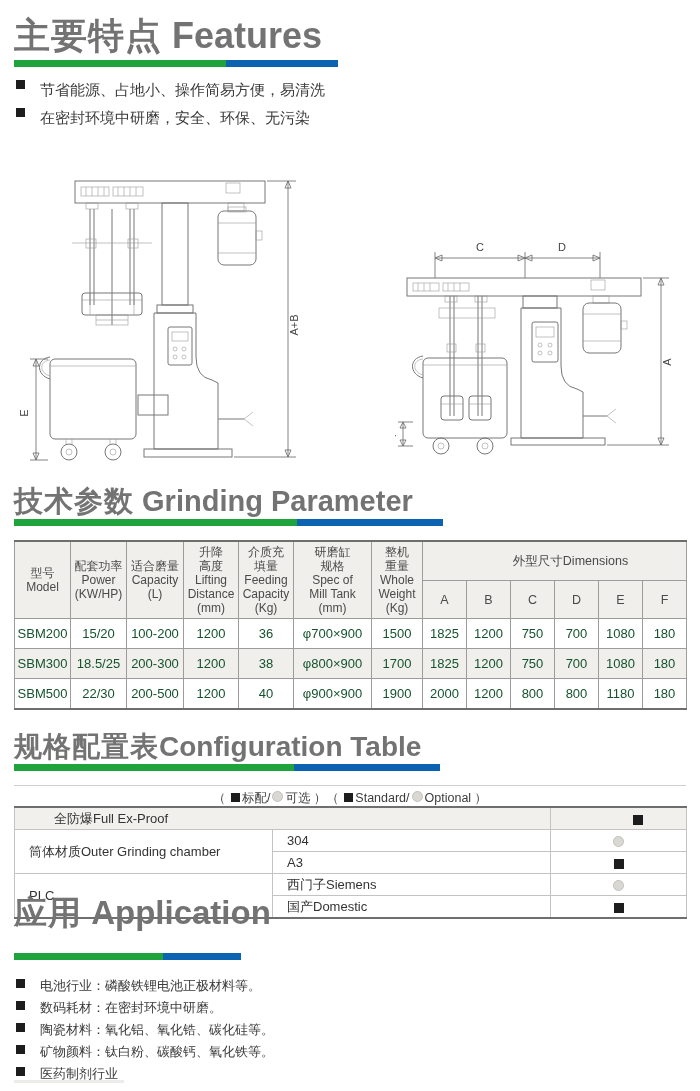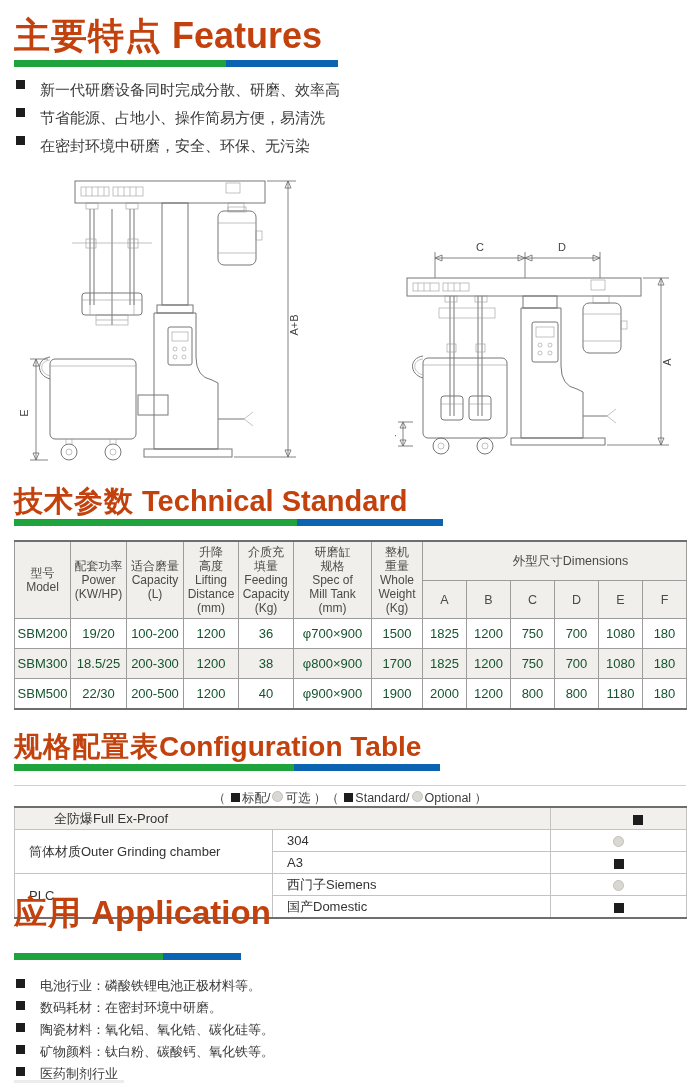--- a/index.html
+++ b/index.html
@@ -1,18 +1,18 @@
 <!DOCTYPE html>
 <html><head>
 <meta charset="utf-8">
 <style>
   html,body{margin:0;padding:0;background:#fff;}
   body{font-family:"Liberation Sans","DejaVu Sans",sans-serif;}
   .page{position:relative;width:700px;height:1091px;background:#ffffff;overflow:hidden;}
-  .sec-title{position:absolute;left:14px;margin:0;color:#c2410c;font-weight:bold;white-space:nowrap;}
+  .sec-title{position:absolute;left:14px;margin:0;color:#737373;font-weight:bold;white-space:nowrap;}
   .sec-title .zh{letter-spacing:1px;}
   .bar{position:absolute;left:14px;height:7px;font-size:0;}
   .bar span{display:inline-block;height:7px;vertical-align:top;}
   .bar .g{background:#1fa33c;}
   .bar .b{background:#0b63b1;}
   ul.blist{list-style:none;margin:0;padding:0;position:absolute;left:16px;}
   ul.blist li{position:relative;padding-left:24px;color:#3a3a3a;}
   ul.blist li .sq{position:absolute;left:0;top:4px;width:9px;height:9px;background:#1d1d1d;}
   .feat li{font-size:15px;line-height:28px;}
   .feat li .sq{top:9px;}
@@ -48,21 +48,20 @@
   .footer-mark{position:absolute;left:14px;top:1080px;width:110px;height:3px;background:#ececea;}
 </style>
 </head>
 <body>
 
 <div class="page">
 
   <h1 class="sec-title" style="top:12px;font-size:36px;"><span class="zh">主要特点</span> <span class="en">Features</span></h1>
   <div class="bar" style="top:60px;"><span class="g" style="width:212px"></span><span class="b" style="width:112px"></span></div>
   <ul class="blist feat" style="top:76px;">
-      <li><span class="sq"></span><span>新一代研磨设备同时完成分散、研磨、效率高</span></li>
       <li><span class="sq"></span><span>节省能源、占地小、操作简易方便，易清洗</span></li>
       <li><span class="sq"></span><span>在密封环境中研磨，安全、环保、无污染</span></li>
     </ul>
 
   <div class="drawings">
 
     <svg style="left:20px;top:5px;" width="295" height="310" viewBox="0 0 295 310">
 
       <rect class="dwg" x="55" y="16" width="190" height="22"></rect>
       <rect class="dwg-thin" x="61" y="22" width="28" height="9"></rect>
@@ -227,21 +226,21 @@
 
       <line class="dim" x1="266" y1="40" x2="266" y2="207"></line>
       <line class="dim" x1="248" y1="40" x2="274" y2="40"></line>
       <line class="dim" x1="212" y1="207" x2="274" y2="207"></line>
       <path class="dim" d="M266,40 l-3,7 l6,0 z" fill="#666"></path>
       <path class="dim" d="M266,207 l-3,-7 l6,0 z" fill="#666"></path>
       <text class="dimtxt" x="276" y="124" transform="rotate(-90 276 124)" text-anchor="middle">A</text>
     </svg>
   </div>
 
-  <h1 class="sec-title" style="top:482px;font-size:29px;"><span class="zh">技术参数</span> <span class="en">Technical Standard</span></h1>
+  <h1 class="sec-title" style="top:482px;font-size:29px;"><span class="zh">技术参数</span> <span class="en">Grinding Parameter</span></h1>
   <div class="bar" style="top:519px;"><span class="g" style="width:283px"></span><span class="b" style="width:146px"></span></div>
   <table class="tech">
     <colgroup>
       <col style="width:56px">
         <col style="width:56px">
         <col style="width:57px">
         <col style="width:55px">
         <col style="width:55px">
         <col style="width:78px">
         <col style="width:51px">
@@ -289,21 +288,21 @@
           <th>B</th>
           <th>C</th>
           <th>D</th>
           <th>E</th>
           <th>F</th>
         </tr>
       </thead>
     <tbody>
         <tr>
           <td>SBM200</td>
-          <td>19/20</td>
+          <td>15/20</td>
           <td>100-200</td>
           <td>1200</td>
           <td>36</td>
           <td>φ700×900</td>
           <td>1500</td>
           <td>1825</td>
           <td>1200</td>
           <td>750</td>
           <td>700</td>
           <td>1080</td>

